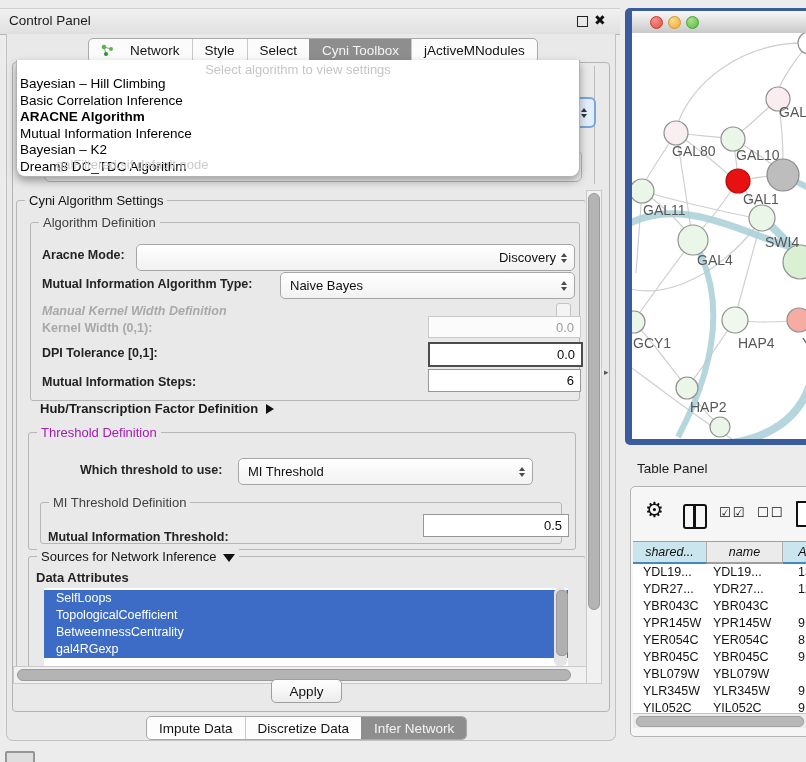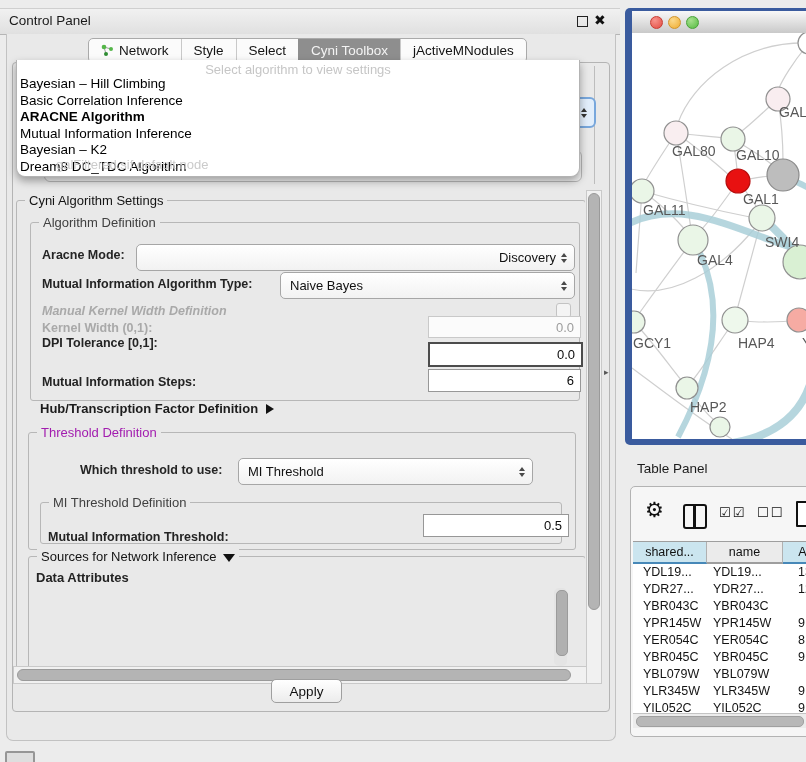--- a/index.html
+++ b/index.html
@@ -14,21 +14,21 @@
   .close-btn{position:absolute;left:594px;top:3px;font-size:14px;font-weight:bold;color:#111;
     font-family:"DejaVu Sans",sans-serif;}
   .cp-body{position:absolute;left:6px;top:34px;width:608px;height:706px;background:#e9e9e9;
     border:1px solid #c2c2c2;border-top:none;border-radius:0 0 7px 7px;}
   .cp-inner{position:absolute;left:12px;top:62px;width:596px;height:648px;background:#e9e9e9;
     border:1px solid #b4b4b4;border-radius:4px;}
 
   
   .tabbar{position:absolute;left:88px;top:38px;height:23px;display:flex;align-items:stretch;
     border:1px solid #aaa;border-radius:5px;background:#fbfbfb;overflow:hidden;z-index:5;}
-  .tab{display:flex;align-items:center;gap:5px;padding:0 12px;font-size:13.5px;color:#141414;cursor:default;}
+  .tab{display:flex;align-items:center;gap:16px;padding:0 12px;font-size:13.5px;color:#141414;cursor:default;}
   .tab + .tab{border-left:1px solid #c9c9c9;}
   .tab.sel{background:#8e8e8e;color:#f4f4f4;border-left-color:#8e8e8e;}
   .bottom-tabbar{position:absolute;left:146px;top:716px;height:22px;display:flex;align-items:stretch;
     border:1px solid #a8a8a8;border-radius:5px;background:#fdfdfd;overflow:hidden;z-index:5;}
 
   
   .popup{position:absolute;left:16px;top:60px;width:562px;height:116px;background:#fff;
     border:1px solid #b3b3b3;border-top:none;border-radius:0 0 9px 9px;
     box-shadow:0 4px 9px rgba(0,0,0,0.35);z-index:50;}
   .popup-hint{position:absolute;left:0;top:2px;width:100%;text-align:center;font-size:13px;color:#c6c6c6;}
@@ -97,21 +97,21 @@
 
   
   .tp-title{position:absolute;left:637px;top:461px;font-size:13.5px;color:#1a1a1a;}
   .tpanel{position:absolute;left:630px;top:486px;width:190px;height:249px;background:#f6f6f6;
     border:1px solid #b3b3b3;border-radius:5px;}
   .tp-icon{position:absolute;color:#111;font-family:"DejaVu Sans",sans-serif;}
   .col-icon{position:absolute;left:52px;top:17px;width:20px;height:21px;border:2.5px solid #111;border-radius:3px;}
   .col-icon:before{content:"";position:absolute;left:8px;top:0;width:2.5px;height:100%;background:#111;}
   .page-icon{position:absolute;left:165px;top:14px;width:16px;height:22px;border:2px solid #111;background:#fff;border-radius:1px;}
   .thead{position:absolute;left:2px;top:54px;height:22px;display:flex;border-top:1px solid #9e9e9e;font-size:12.5px;color:#111;}
-  .th{display:flex;align-items:center;justify-content:center;box-sizing:border-box;border-right:1px solid #b0b0b0;overflow:hidden;white-space:nowrap;}
+  .th{display:flex;align-items:center;justify-content:center;box-sizing:border-box;border-right:1px solid #b0b0b0;overflow:hidden;white-space:nowrap;font-style:italic;}
   .th.blue{background:#cbe5ef;border-bottom:2px solid #4788b8;}
   .th.gray{background:#ebebeb;border-bottom:2px solid #9e9e9e;}
   .tbody{position:absolute;left:2px;top:77px;width:186px;height:149px;overflow:hidden;background:#fff;}
   .trow{display:flex;height:17px;line-height:17px;font-size:12.5px;color:#141414;white-space:nowrap;}
   .td1{width:74px;padding-left:10px;box-sizing:border-box;overflow:hidden;}
   .td2{width:76px;padding-left:6px;box-sizing:border-box;overflow:hidden;}
   .td3{flex:1;padding-left:15px;overflow:hidden;}
   .tp-hscroll{position:absolute;left:2px;top:226px;width:182px;height:14px;background:#ececec;border-top:1px solid #c4c4c4;}
   .tp-hthumb{position:absolute;left:3px;top:2px;width:166px;height:9px;background:#b8b8b8;border:1px solid #a0a0a0;border-radius:5px;}
 
@@ -205,21 +205,21 @@
     </div>
 
     <div class="lbl dis" style="left:29px;top:114px;font-style:italic;">Manual Kernel Width Definition</div>
     <div class="checkbox" style="left:543px;top:113px;"></div>
 
     <div class="lbl dis" style="left:29px;top:131px;">Kernel Width (0,1):</div>
     <div class="field disabled" style="left:415px;top:126px;width:145px;height:20px;">
       <span>0.0</span>
     </div>
 
-    <div class="lbl" style="left:29px;top:146px;">DPI Tolerance [0,1]:</div>
+    <div class="lbl" style="left:29px;top:156px;">DPI Tolerance [0,1]:</div>
     <div class="field focused" style="left:415px;top:152px;width:145px;height:21px;">
       <span>0.0</span>
     </div>
 
     <div class="lbl" style="left:29px;top:185px;">Mutual Information Steps:</div>
     <div class="field" style="left:415px;top:179px;width:145px;height:21px;">
       <span>6</span>
     </div>
 
     <div class="hub-row" style="left:27px;top:211px;">
@@ -243,34 +243,54 @@
     </div>
     <div class="lbl" style="left:35px;top:340px;">Mutual Information Threshold:</div>
     <div class="field" style="left:410px;top:324px;width:138px;height:21px;">
       <span>0.5</span>
     </div>
 
     <div class="grp" style="left:15px;top:366px;width:556px;height:260px;">
       <span class="glabel"><span>Sources for Network Inference</span><i class="tri-down"></i></span>
     </div>
     <div class="lbl" style="left:23px;top:380px;font-size:13px;">Data Attributes</div>
+    <div class="attr-list" style="left:31px;top:398px;width:524px;height:80px;">
+      <div style="height:2px;background:#fff;"></div>
+      <div id="attr-items">
+          <div class="attr-item">SelfLoops</div>
+          <div class="attr-item">TopologicalCoefficient</div>
+          <div class="attr-item">BetweennessCentrality</div>
+          <div class="attr-item">gal4RGexp</div>
+        </div>
+    </div>
     <div class="list-vscroll" style="left:541px;top:398px;width:13px;height:78px;">
       <div class="list-thumb" style="top:2px;height:64px;"></div>
     </div>
   </div>
 
   <div class="vscroll">
     <div class="vthumb"></div>
   </div>
   <div class="hscroll">
     <div class="hthumb"></div>
   </div>
 
   <div class="apply-btn">Apply</div>
 
+  <div class="bottom-tabbar" id="bottom-tabs">
+      <div class="tab">
+        <span>Impute Data</span>
+      </div>
+      <div class="tab">
+        <span>Discretize Data</span>
+      </div>
+      <div class="tab sel">
+        <span>Infer Network</span>
+      </div>
+    </div>
 
   <div class="net-window">
     <div class="net-titlebar">
       <span class="tl r"></span>
       <span class="tl y"></span>
       <span class="tl g"></span>
     </div>
     <div class="net-canvas">
       <svg id="net-svg" width="174" height="406" viewBox="0 0 174 406">
           <path d="M177,10 C160,30 150,48 147,55" fill="none" stroke="#cfcfcf" stroke-width="1.2"></path>

